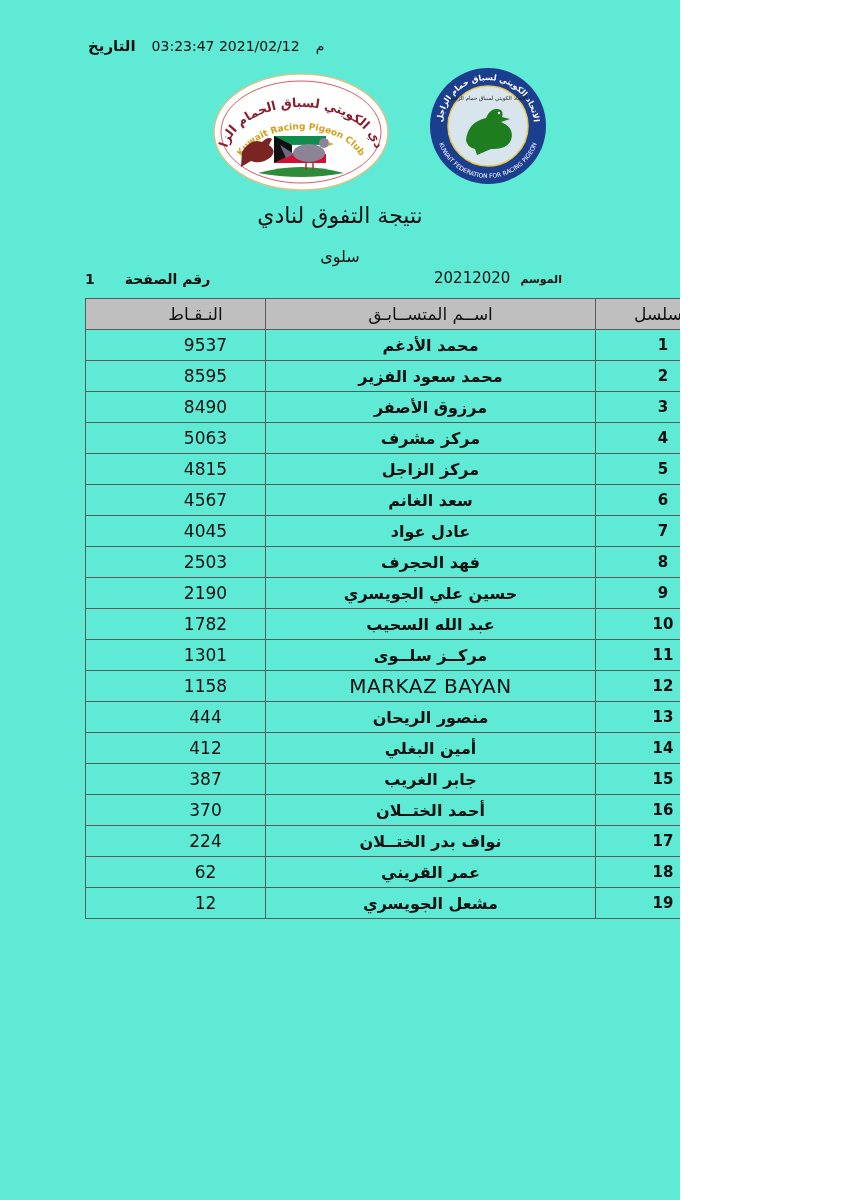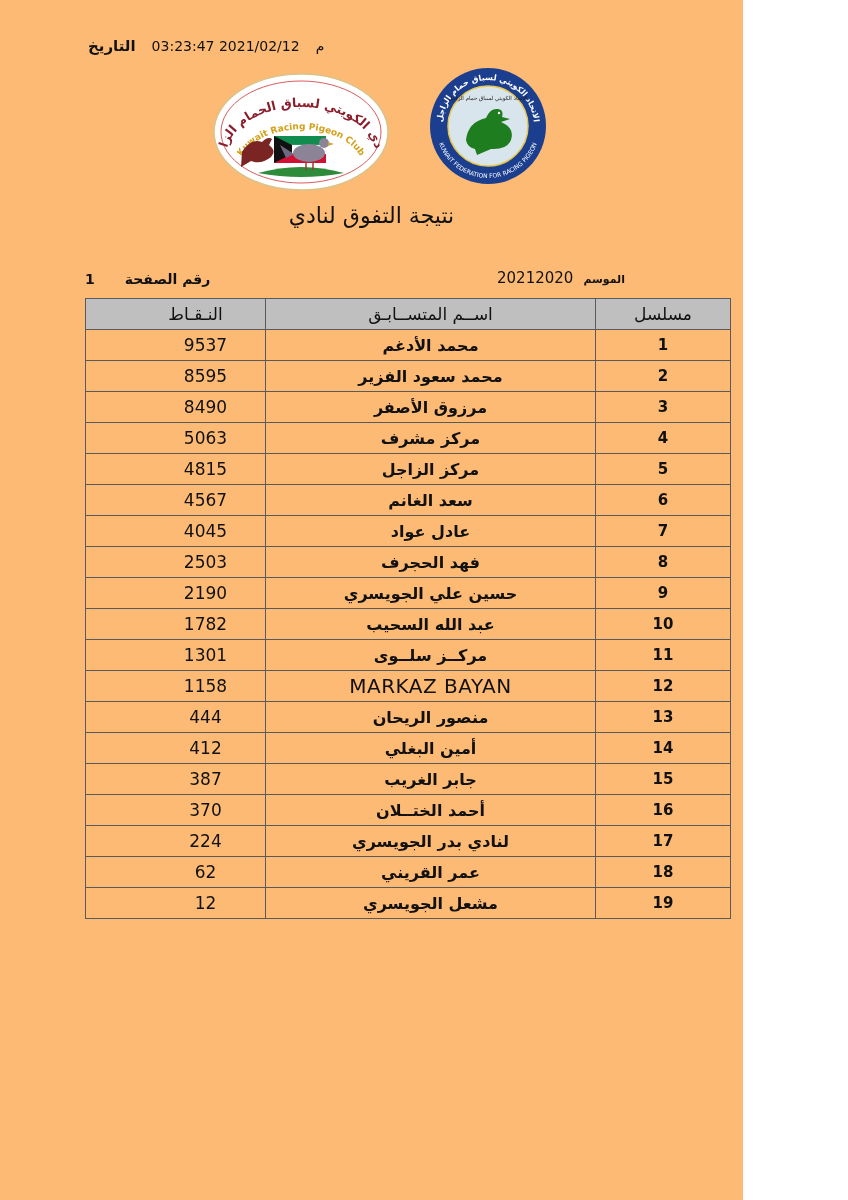--- a/index.html
+++ b/index.html
@@ -1,18 +1,18 @@
 <!DOCTYPE html>
 <html lang="ar"><head>
 <meta charset="utf-8">
 <style>
   * { margin:0; padding:0; box-sizing:border-box; }
   html,body { background:#ffffff; }
   .page {
-    width:743px; height:1200px; position:relative; background:#fdba74;
+    width:680px; height:1200px; position:relative; background:#5eead4;
     font-family:"DejaVu Sans", sans-serif; color:#111; overflow:hidden;
   }
   
   .date-line {
     position:absolute; top:37px; left:88px;
     display:flex; align-items:baseline; gap:16px; font-size:14px; direction:ltr;
   }
   .date-line .label { font-weight:bold; font-size:15px; }
   
   .club-logo { position:absolute; left:212px; top:72px; width:178px; height:120px; }
@@ -111,20 +111,21 @@
     </text>
     <text font-size="6" fill="#ffffff">
       <textPath href="#fedBottomArc" startOffset="50%" text-anchor="middle">KUWAIT FEDERATION FOR RACING PIGEON</textPath>
     </text>
     <text x="60" y="34" font-size="5.5" fill="#1a1a1a" text-anchor="middle">الاتحاد الكويتي لسباق حمام الزاجل</text>
     <path d="M 38,74 q 2,-18 20,-22 q 4,-10 12,-9 q 6,1 4,8 l 8,2 -9,3 q 14,6 10,18 q -4,10 -20,9 l -14,6 -2,-6 q -8,-2 -9,-9 z" fill="#1e7d1e"></path>
     <circle cx="71" cy="47" r="1.2" fill="#ffffff"></circle>
   </svg>
 
   <div class="title">نتيجة التفوق لنادي</div>
+  <div class="club-name">سلوى</div>
 
   <div class="season">
     <span class="label">الموسم</span>
     <span class="value">20212020</span>
   </div>
   <div class="pageno">
     <span class="label">رقم الصفحة</span>
     <span class="value">1</span>
   </div>
 
@@ -217,21 +218,21 @@
           <td class="cell-name">جابر الغريب</td>
           <td class="cell-points">387</td>
         </tr>
         <tr>
           <td class="cell-serial">16</td>
           <td class="cell-name">أحمد الختــلان</td>
           <td class="cell-points">370</td>
         </tr>
         <tr>
           <td class="cell-serial">17</td>
-          <td class="cell-name">لنادي بدر الجويسري</td>
+          <td class="cell-name">نواف بدر الختــلان</td>
           <td class="cell-points">224</td>
         </tr>
         <tr>
           <td class="cell-serial">18</td>
           <td class="cell-name">عمر القريني</td>
           <td class="cell-points">62</td>
         </tr>
         <tr>
           <td class="cell-serial">19</td>
           <td class="cell-name">مشعل الجويسري</td>

